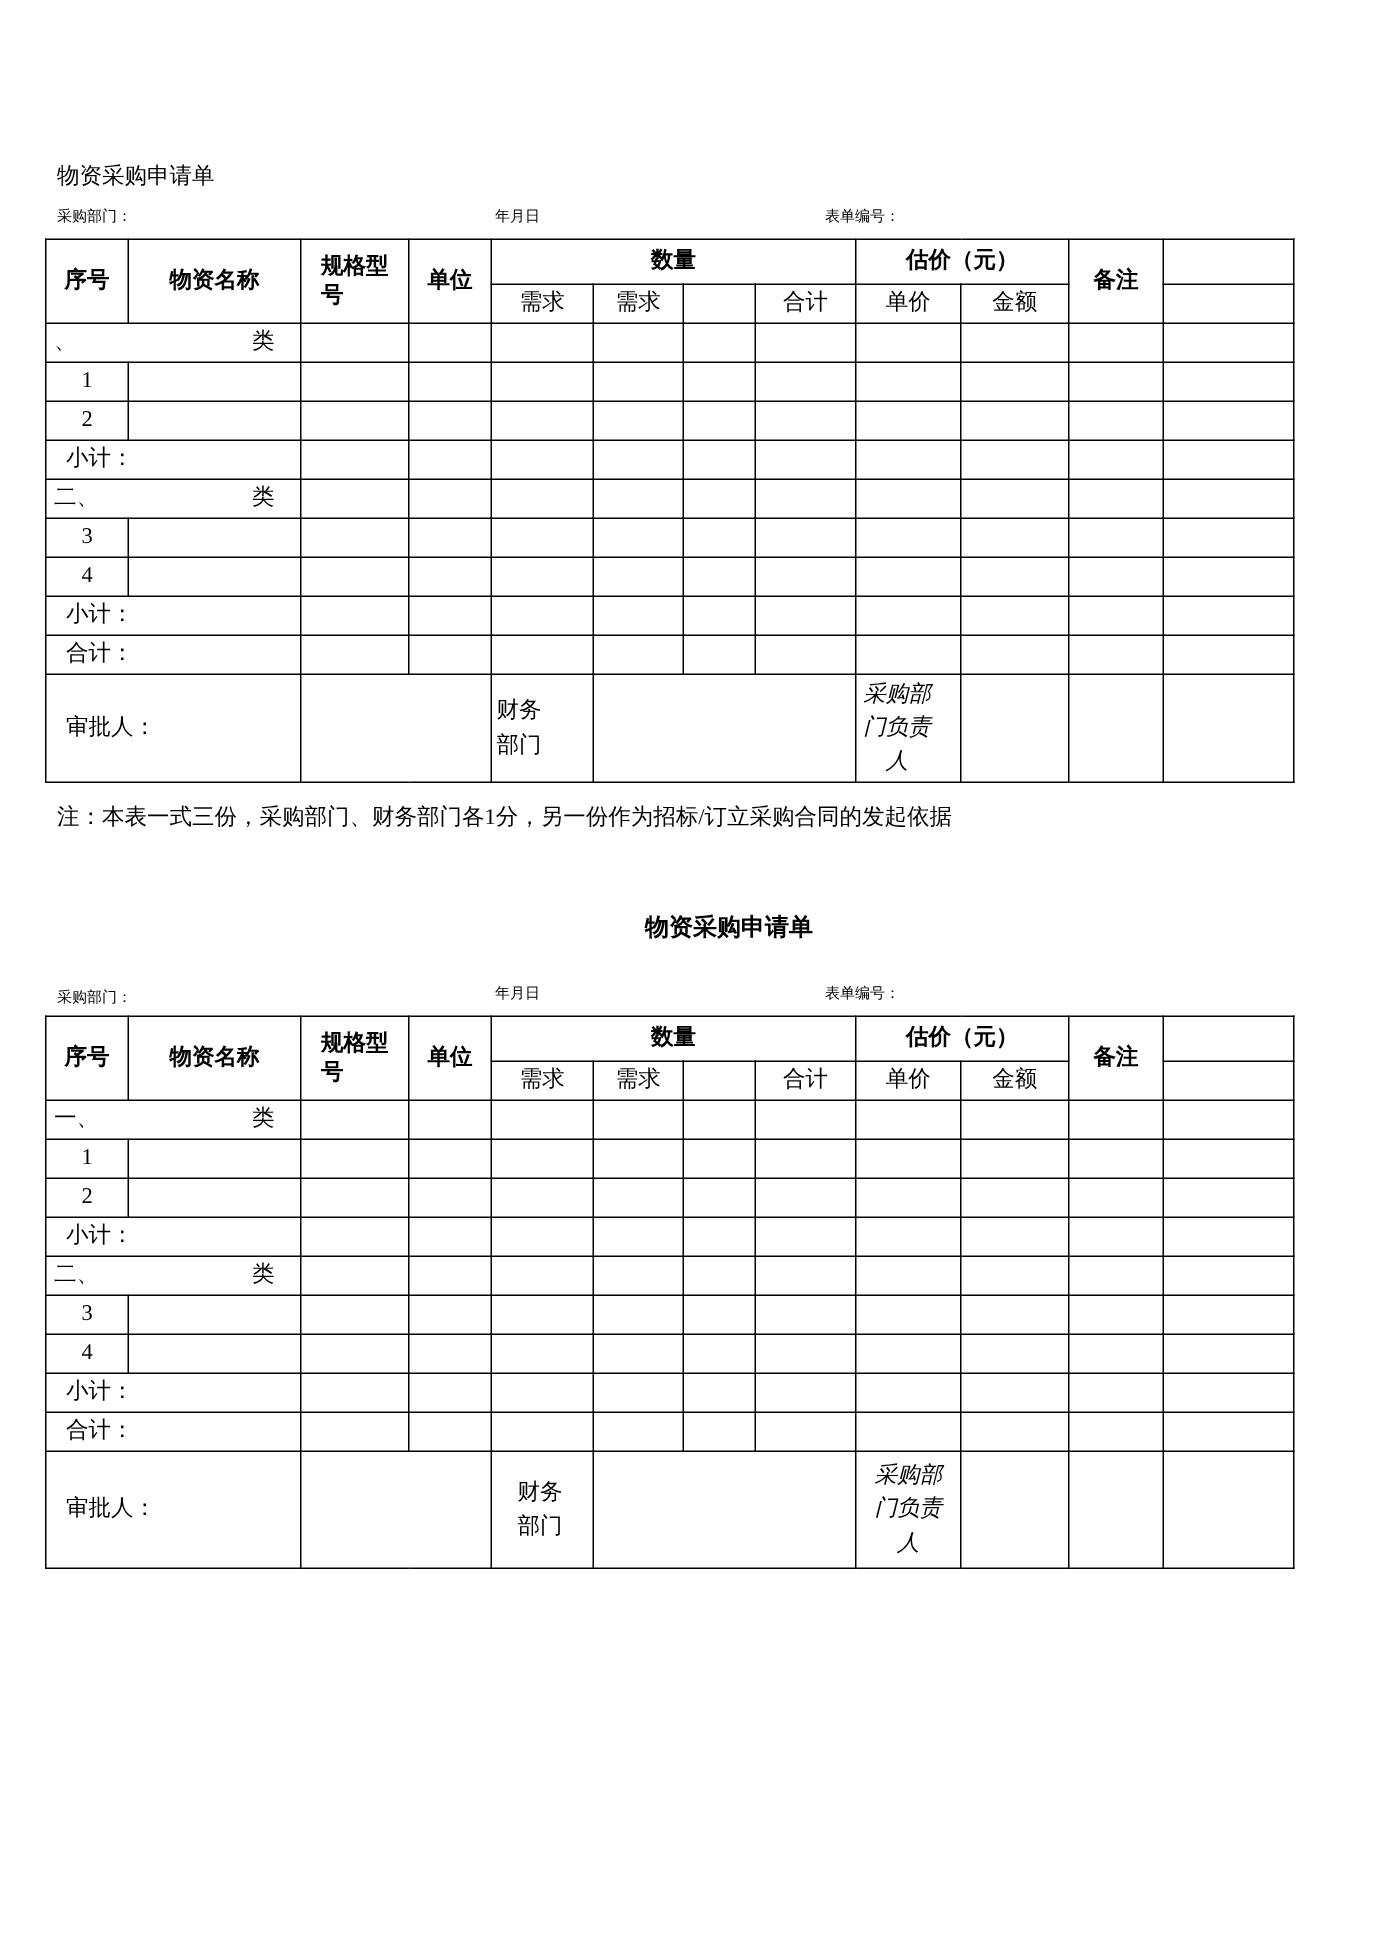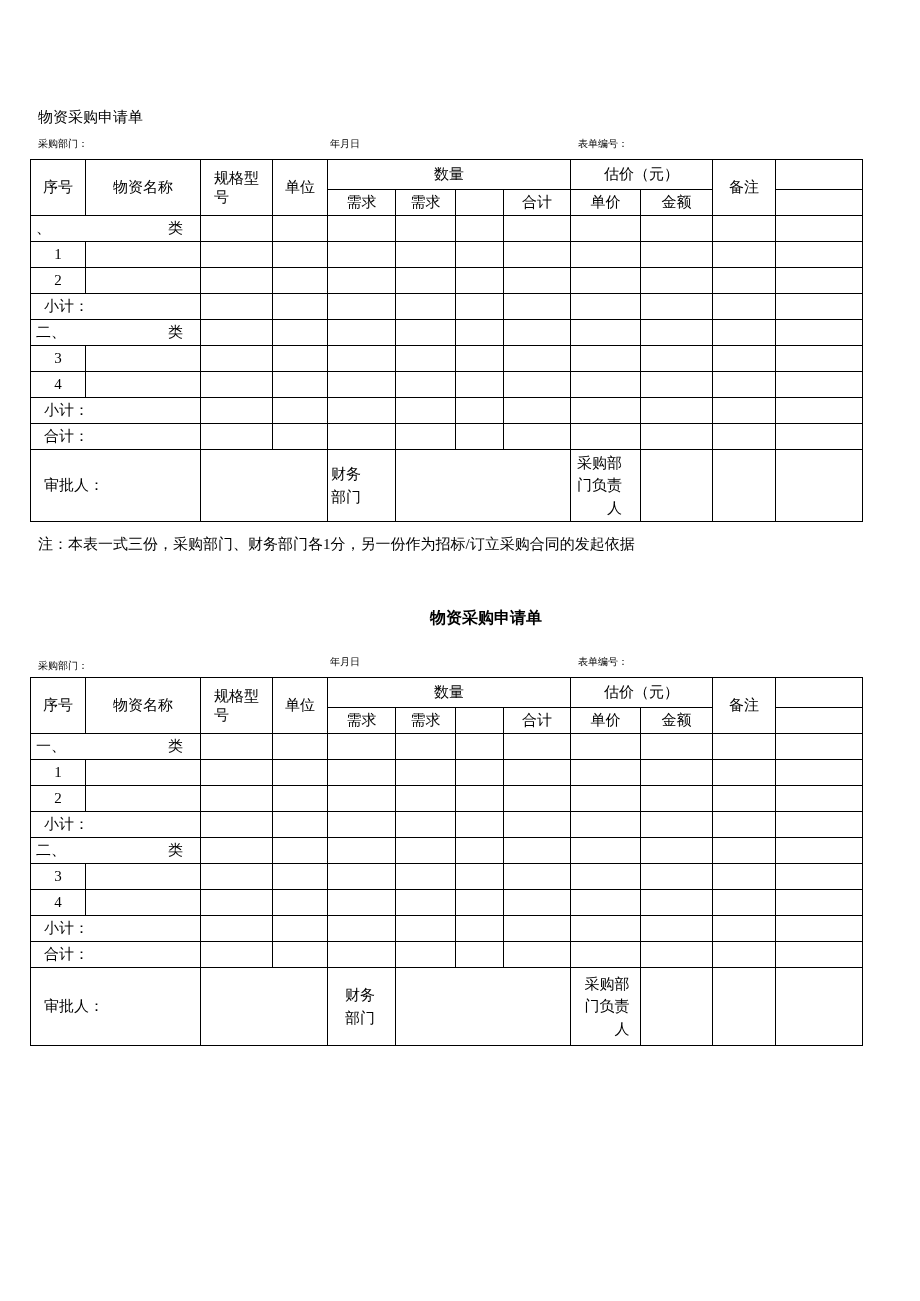--- a/index.html
+++ b/index.html
@@ -11,36 +11,36 @@
   .page { position:relative; width:920px; height:1301px; overflow:hidden; background:#fff; }
   .form { margin-left:30px; width:912px; }
   .form1 { padding-top:108px; }
   .title1 { font-size:15px; margin:0 0 10px 8px; }
   .title2 { font-size:16px; font-weight:bold; text-align:center; margin:54px 0 26px 0; }
   .meta { position:relative; height:22px; font-size:10px; }
   .meta span { position:absolute; top:0; white-space:nowrap; }
   .m-dept { left:8px; }
   .m-dept2 { left:8px; white-space:normal !important; width:52px; line-height:21px; z-index:3; }
   .m-date { left:300px;text-align:center; }
-  .m-code { left:548px;text-align:center; }
+  .m-code { left:520px;text-align:center; }
   table { border-collapse:collapse; table-layout:fixed; width:833px; }
   td {
     border:1px solid #000; font-size:15px; padding:0 2px;
     text-align:center; vertical-align:middle; overflow:hidden; line-height:1.25;
   }
-  tr.hr1 { height:30px; }
+  tr.hr1 { height:30px;font-weight:bold; }
   tr.hr2 { height:26px;padding-left:32px; }
   tr.dr  { height:26px; }
   tr.ap  { height:72px; }
   .f2 tr.ap { height:78px; }
   .lft { text-align:left; padding-left:13px; }
   .cat { display:flex; justify-content:space-between; align-items:center; padding:0 15px 0 3px; }
   .spec { display:inline-block; width:47px; text-align:left; }
   .wrap2 { display:inline-block; width:33px; line-height:1.5; text-align:left; }
-  .wrap3 { display:inline-block; width:48px; line-height:1.5; text-align:right; }
+  .wrap3 { display:inline-block; width:48px; line-height:1.5; text-align:center;font-style:italic; }
   .f1 .fin { text-align:left; padding-left:3px; }
   .f2 .fin { text-align:center; }
   .note { font-size:15px; margin:13px 0 0 8px; white-space:nowrap; }
 </style>
 </head>
 <body>
 
 <div class="page">
 
   <div class="form form1 f1">

